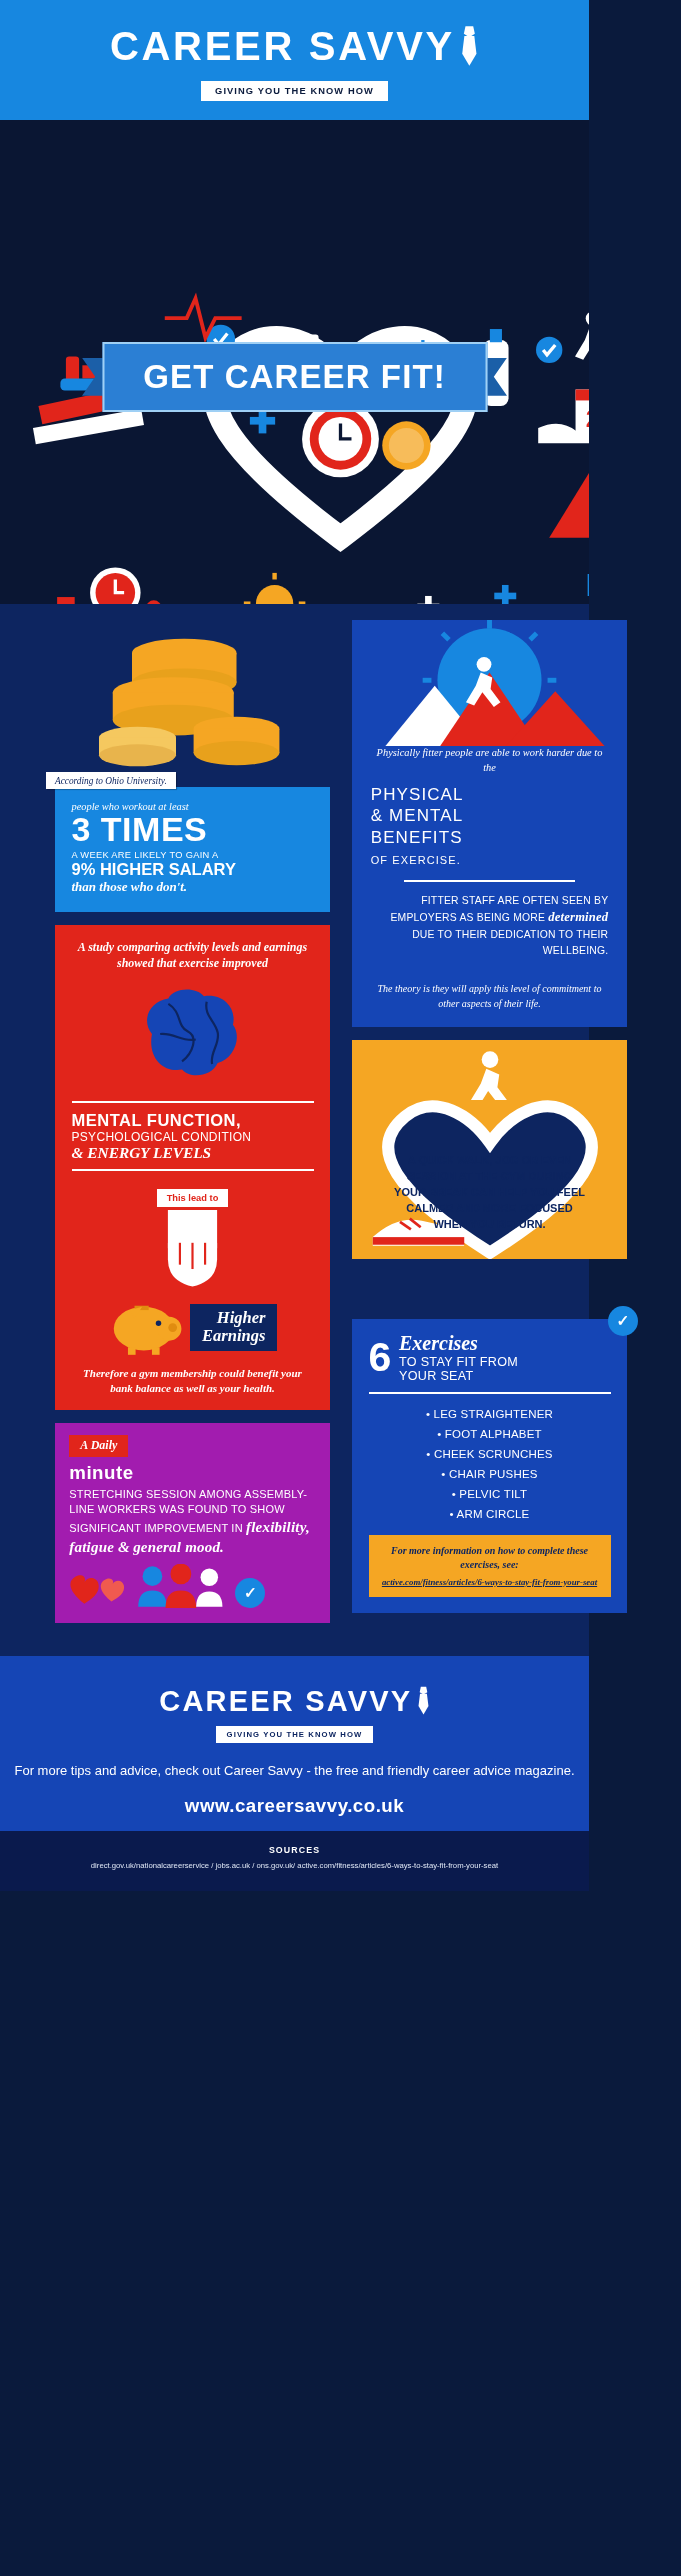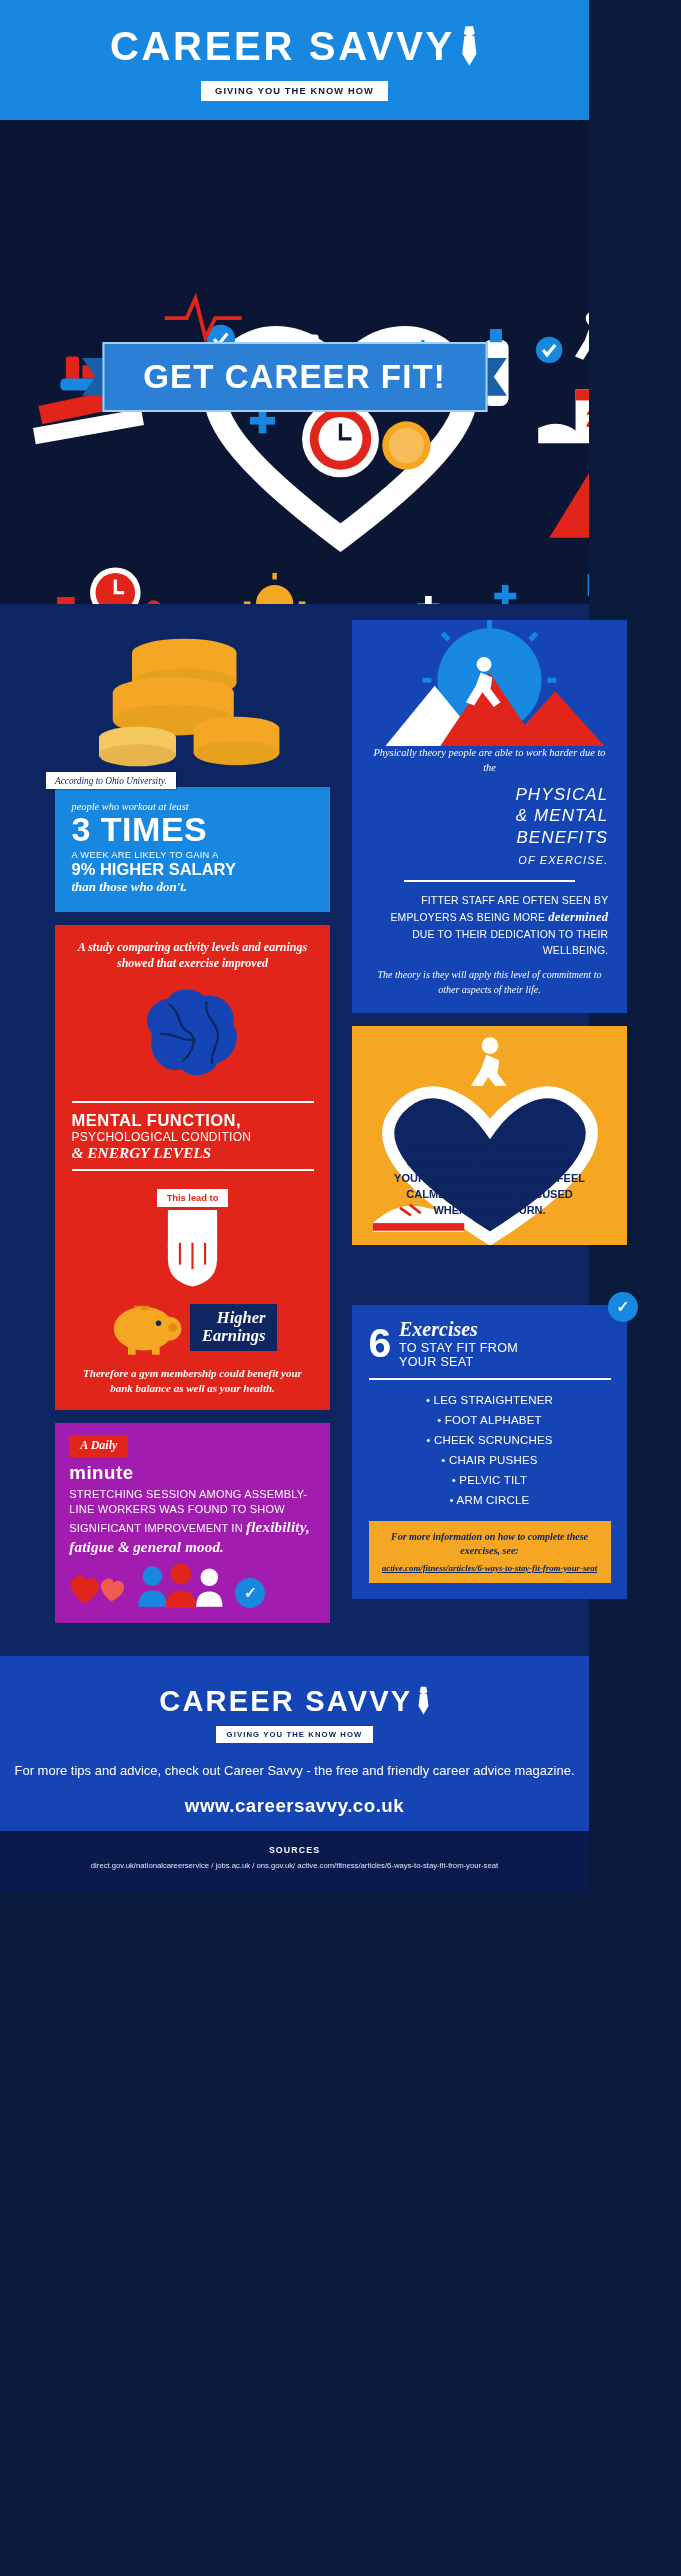--- a/index.html
+++ b/index.html
@@ -176,41 +176,40 @@
     font-family: "Liberation Serif", serif;
     font-style: italic;
     font-size: 10.4px;
     text-align: center;
     line-height: 1.4;
     margin-bottom: 8.8px;
   }
   .benefits .b2 {
     font-size: 17px;
     letter-spacing: 1.1px;
-    text-align: right;
+    text-align: left;
     line-height: 1.25;
     font-weight: normal;
-    font-style: italic;
   }
   .benefits .b2 small { font-size: 11px; letter-spacing: 1.1px; }
   .benefits .rule { height: 1.6px; background: #ffffff; margin: 11px 33px; }
   .benefits .b3 {
     font-size: 10.4px;
     text-align: right;
     line-height: 1.5;
     letter-spacing: 0.2px;
   }
   .benefits .b3 .em { font-family:"Liberation Serif", serif; font-style: italic; font-weight: bold; font-size: 12.6px; }
   .benefits .b4 {
     font-family: "Liberation Serif", serif;
     font-style: italic;
     font-size: 10px;
     text-align: center;
     line-height: 1.45;
-    margin-top: 10px;
+    margin-top: 24px;
   }
 
   
   .orange {
     background: #f5a623;
     padding: 11px 0 16.5px;
     position: relative;
     overflow: hidden;
   }
   .heart-quote {
@@ -605,21 +604,21 @@
                 <polygon points="60,230 150,120 240,230" fill="#ffffff"></polygon>
                 <polygon points="160,230 250,96 340,230" fill="#e1251b"></polygon>
                 <polygon points="280,230 370,130 460,230" fill="#e1251b"></polygon>
                 <g fill="#ffffff" transform="translate(240,120) scale(1.5)">
                   <circle cx="0" cy="-26" r="9"></circle>
                   <path d="M-4,-16 l14,6 l-2,14 l12,16 l-8,6 l-14,-18 l-10,16 l-10,-4 l12,-20 z"></path>
                 </g>
               </svg>
             </div>
             <div class="txt">
-              <div class="b1">Physically theory people are able to work harder due to the</div>
+              <div class="b1">Physically fitter people are able to work harder due to the</div>
               <div class="b2">
                 <span>PHYSICAL</span><br>
                 <span>&amp; MENTAL</span><br>
                 <span>BENEFITS</span><br>
                 <small>OF EXERCISE.</small>
               </div>
               <div class="rule"></div>
               <div class="b3">
                 <span>FITTER STAFF ARE OFTEN SEEN BY EMPLOYERS AS BEING MORE</span>
                 <span class="em">determined</span>

